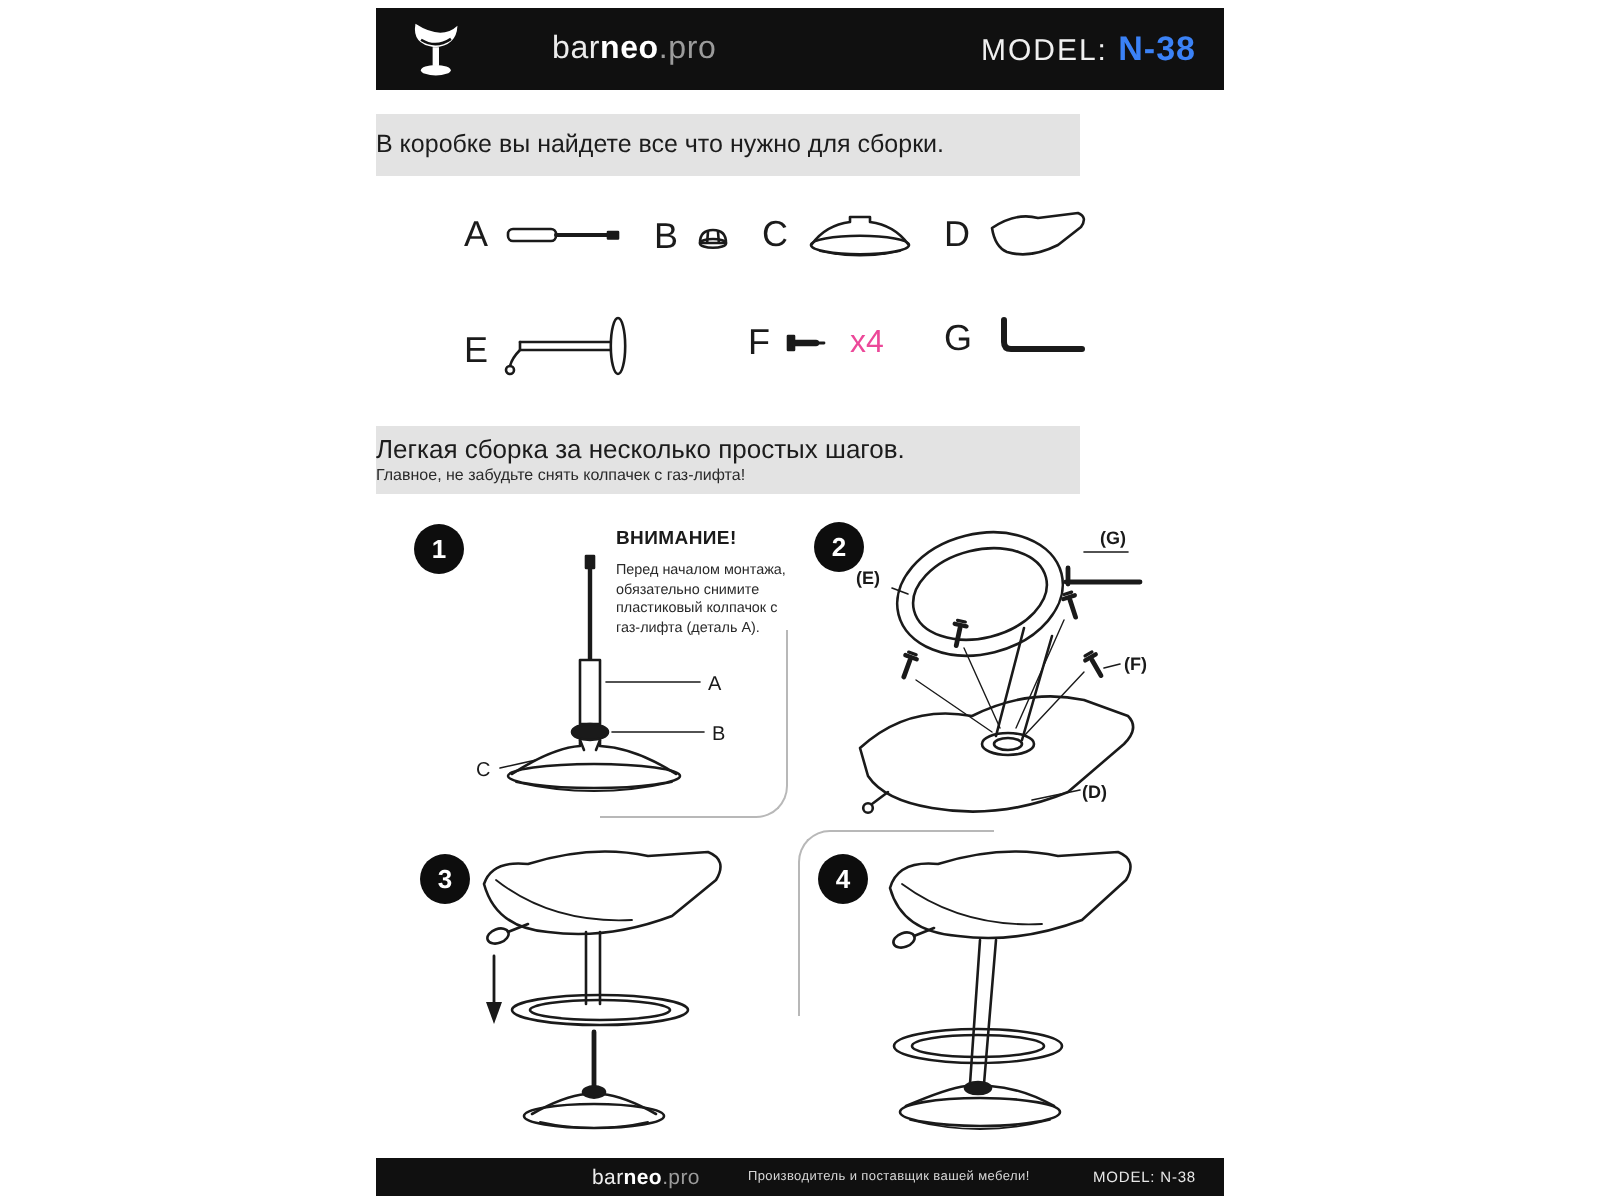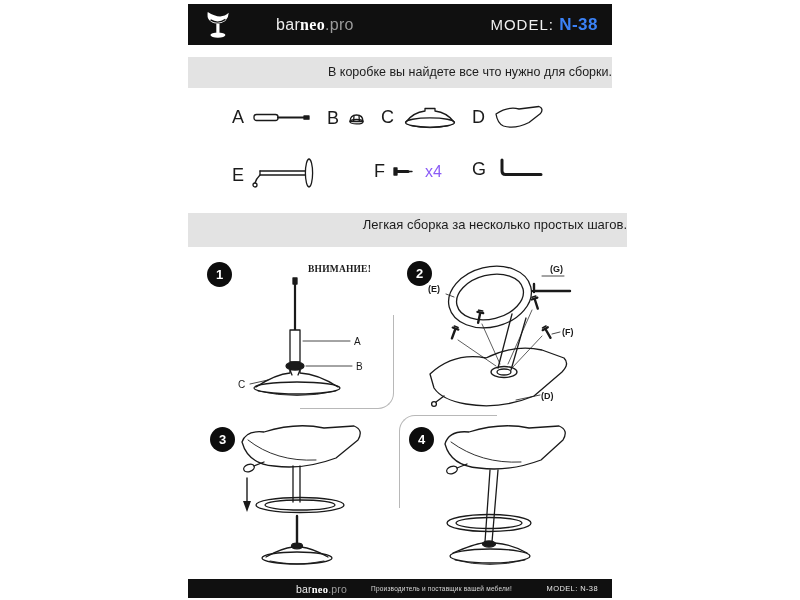--- a/index.html
+++ b/index.html
@@ -6,49 +6,49 @@
   .canvas{position:relative;width:800px;height:600px;background:#ffffff;overflow:hidden;
           font-family:"Liberation Sans", sans-serif;color:#1a1a1a;}
   .sheet{position:absolute;left:188px;top:0;width:424px;height:600px;background:#fff;}
 
   
   .hdr{position:absolute;left:0;top:4px;width:424px;height:41px;background:#101010;
        display:flex;align-items:center;padding:0;box-sizing:border-box;}
   .hdr .logo{margin-left:16px;display:flex;align-items:center;}
   .brandtxt{margin-left:8px;font-size:16px;letter-spacing:.3px;}
   .b-bar{color:#ececec;font-weight:400;margin-left:36px;}
-  .b-neo{color:#ffffff;font-weight:700;font-family:Liberation Serif, serif;}
+  .b-neo{color:#ffffff;font-weight:700;}
   .b-pro{color:#9b9b9b;font-weight:400;margin-top:20px;}
   .hdr .spacer{flex:1;}
   .model{margin-right:14px;font-size:15px;color:#f0f0f0;letter-spacing:1px;}
   .model b{font-size:17px;font-weight:700;color:#3b82f6;letter-spacing:.5px;}
 
   
-  .banner{position:absolute;left:0;width:424px;background:#e3e3e3;text-align:right;}
+  .banner{position:absolute;left:0;width:352px;background:#e3e3e3;text-align:left;}
   .banner1{top:57px;height:31px;line-height:31px;font-size:12.5px;color:#1c1c1c;}
-  .banner2{top:213px;height:34px;padding-left:15px;}
+  .banner2{top:213px;height:34px;}
   .banner2 .t1{display:block;margin-top:4px;font-size:13px;color:#1c1c1c;}
   .banner2 .t2{display:block;margin-top:1px;font-size:8px;color:#2a2a2a;}
 
   
   .part{position:absolute;display:flex;align-items:center;gap:8px;}
   .part .letter{font-size:18px;color:#1b1b1b;}
   .part svg{display:block;}
-  .qty{font-size:16px;color:#8b5cf6;margin-left:2px;}
+  .qty{font-size:16px;color:#ec4899;margin-left:2px;}
   .ln{stroke:#1a1a1a;fill:none;stroke-width:1.3;stroke-linecap:round;stroke-linejoin:round;}
 
   
   .stepnum{position:absolute;width:25px;height:25px;border-radius:50%;background:#0d0d0d;color:#fff;
            display:flex;align-items:center;justify-content:center;font-size:13px;font-weight:700;}
   .bracket1{position:absolute;left:112px;top:315px;width:93px;height:93px;
             border-right:1.2px solid #b8b8b8;border-bottom:1.2px solid #b8b8b8;border-bottom-right-radius:16px;}
   .bracket2{position:absolute;left:211px;top:415px;width:97px;height:92px;
             border-left:1.2px solid #b8b8b8;border-top:1.2px solid #b8b8b8;border-top-left-radius:16px;}
   .warn{position:absolute;left:120px;top:264px;width:94px;}
-  .warn .wt{font-size:9.5px;font-weight:700;letter-spacing:.2px;font-family:Liberation Serif, serif;}
+  .warn .wt{font-size:9.5px;font-weight:700;letter-spacing:.2px;}
   .warn .wb{margin-top:5px;font-size:7.2px;line-height:1.32;color:#2a2a2a;}
   .dia{position:absolute;}
   .dia text{font-family:"Liberation Sans",sans-serif;fill:#1a1a1a;}
   .lbl{font-size:10px;}
   .lblb{font-size:9px;font-weight:700;}
 
   
   .ftr{position:absolute;left:0;top:579px;width:424px;height:19px;background:#101010;
        display:flex;align-items:center;box-sizing:border-box;padding:0 14px 0 72px;}
   .ftr .fbrand{font-size:10.5px;letter-spacing:.2px;}
@@ -151,40 +151,42 @@
       <span class="letter">G</span>
       <svg width="52" height="24" viewBox="0 0 52 24">
         <g class="ln">
             <path d="M8,3 L8,14 Q8,17.5 11.5,17.5 L47,17.5" stroke-width="3"></path>
           </g>
       </svg>
     </div>
 
     <div class="banner banner2">
       <span class="t1">Легкая сборка за несколько простых шагов.</span>
+      <span class="t2">Главное, не забудьте снять колпачек с газ-лифта!</span>
     </div>
 
     <div class="bracket1"></div>
     <div class="bracket2"></div>
 
     <div class="stepnum" style="left:19px;top:262px;">
         <span>1</span>
       </div>
     <div class="stepnum" style="left:219px;top:261px;">
         <span>2</span>
       </div>
     <div class="stepnum" style="left:22px;top:427px;">
         <span>3</span>
       </div>
     <div class="stepnum" style="left:221px;top:427px;">
         <span>4</span>
       </div>
 
     <div class="warn">
       <div class="wt">ВНИМАНИЕ!</div>
+      <div class="wb">Перед началом монтажа, обязательно снимите пластиковый колпачок с газ-лифта (деталь А).</div>
     </div>
 
     <svg class="dia" style="left:36px;top:268px;" width="160" height="140" viewBox="0 0 160 140">
       <g class="ln">
         <rect x="69" y="10" width="4" height="6" fill="#1a1a1a"></rect>
         <line x1="71" y1="16" x2="71" y2="62" stroke-width="2.2"></line>
         <rect x="66" y="62" width="10" height="32" fill="#fff"></rect>
         <ellipse cx="71" cy="98" rx="9" ry="4" fill="#1a1a1a"></ellipse>
         <path d="M66,102 L68,107 M76,102 L74,107"></path>
         <path d="M32,119 Q52,106 66,105 L66,102 M76,102 L76,105 Q94,106 114,119"></path>

